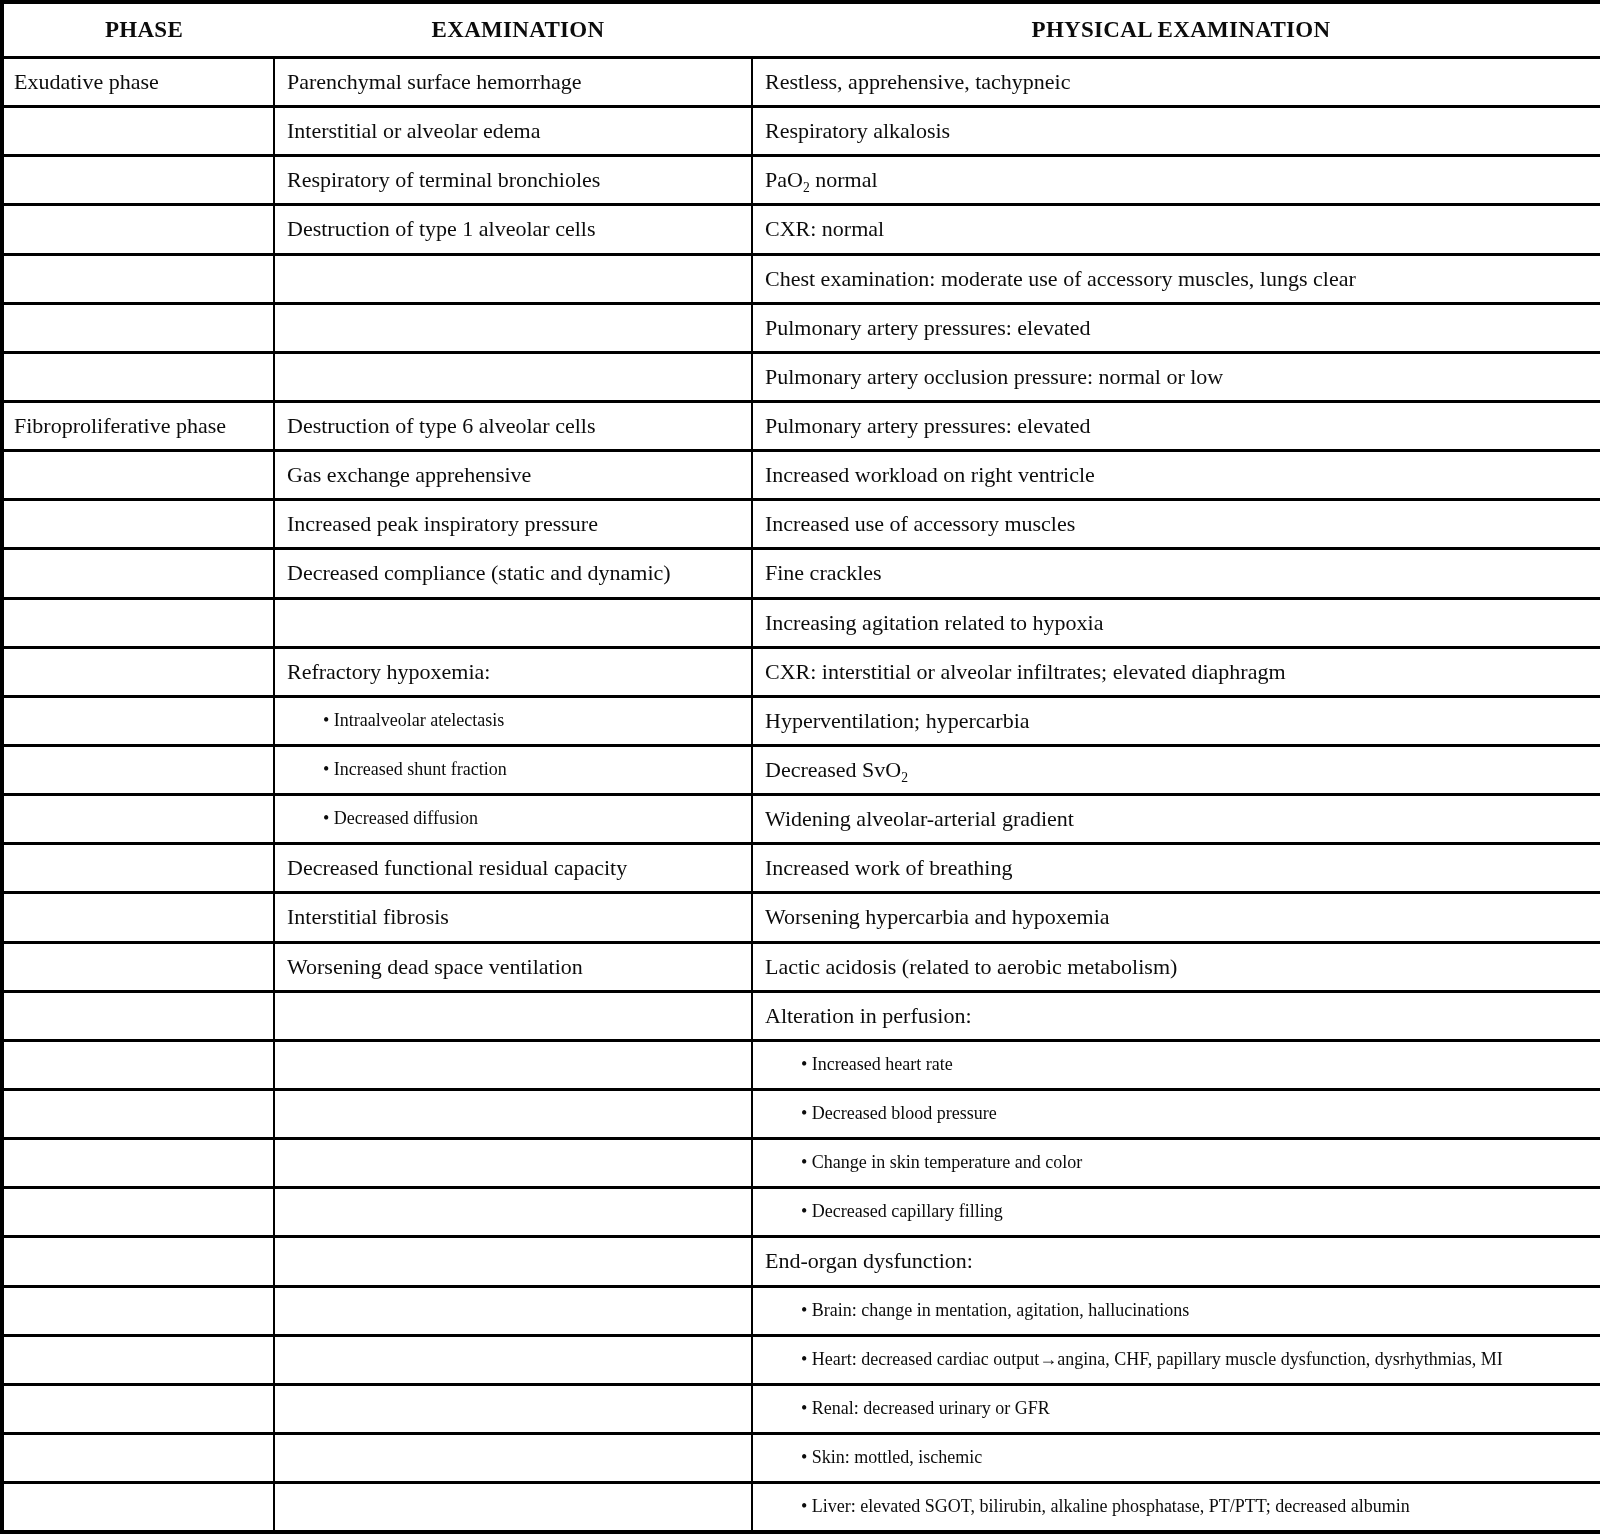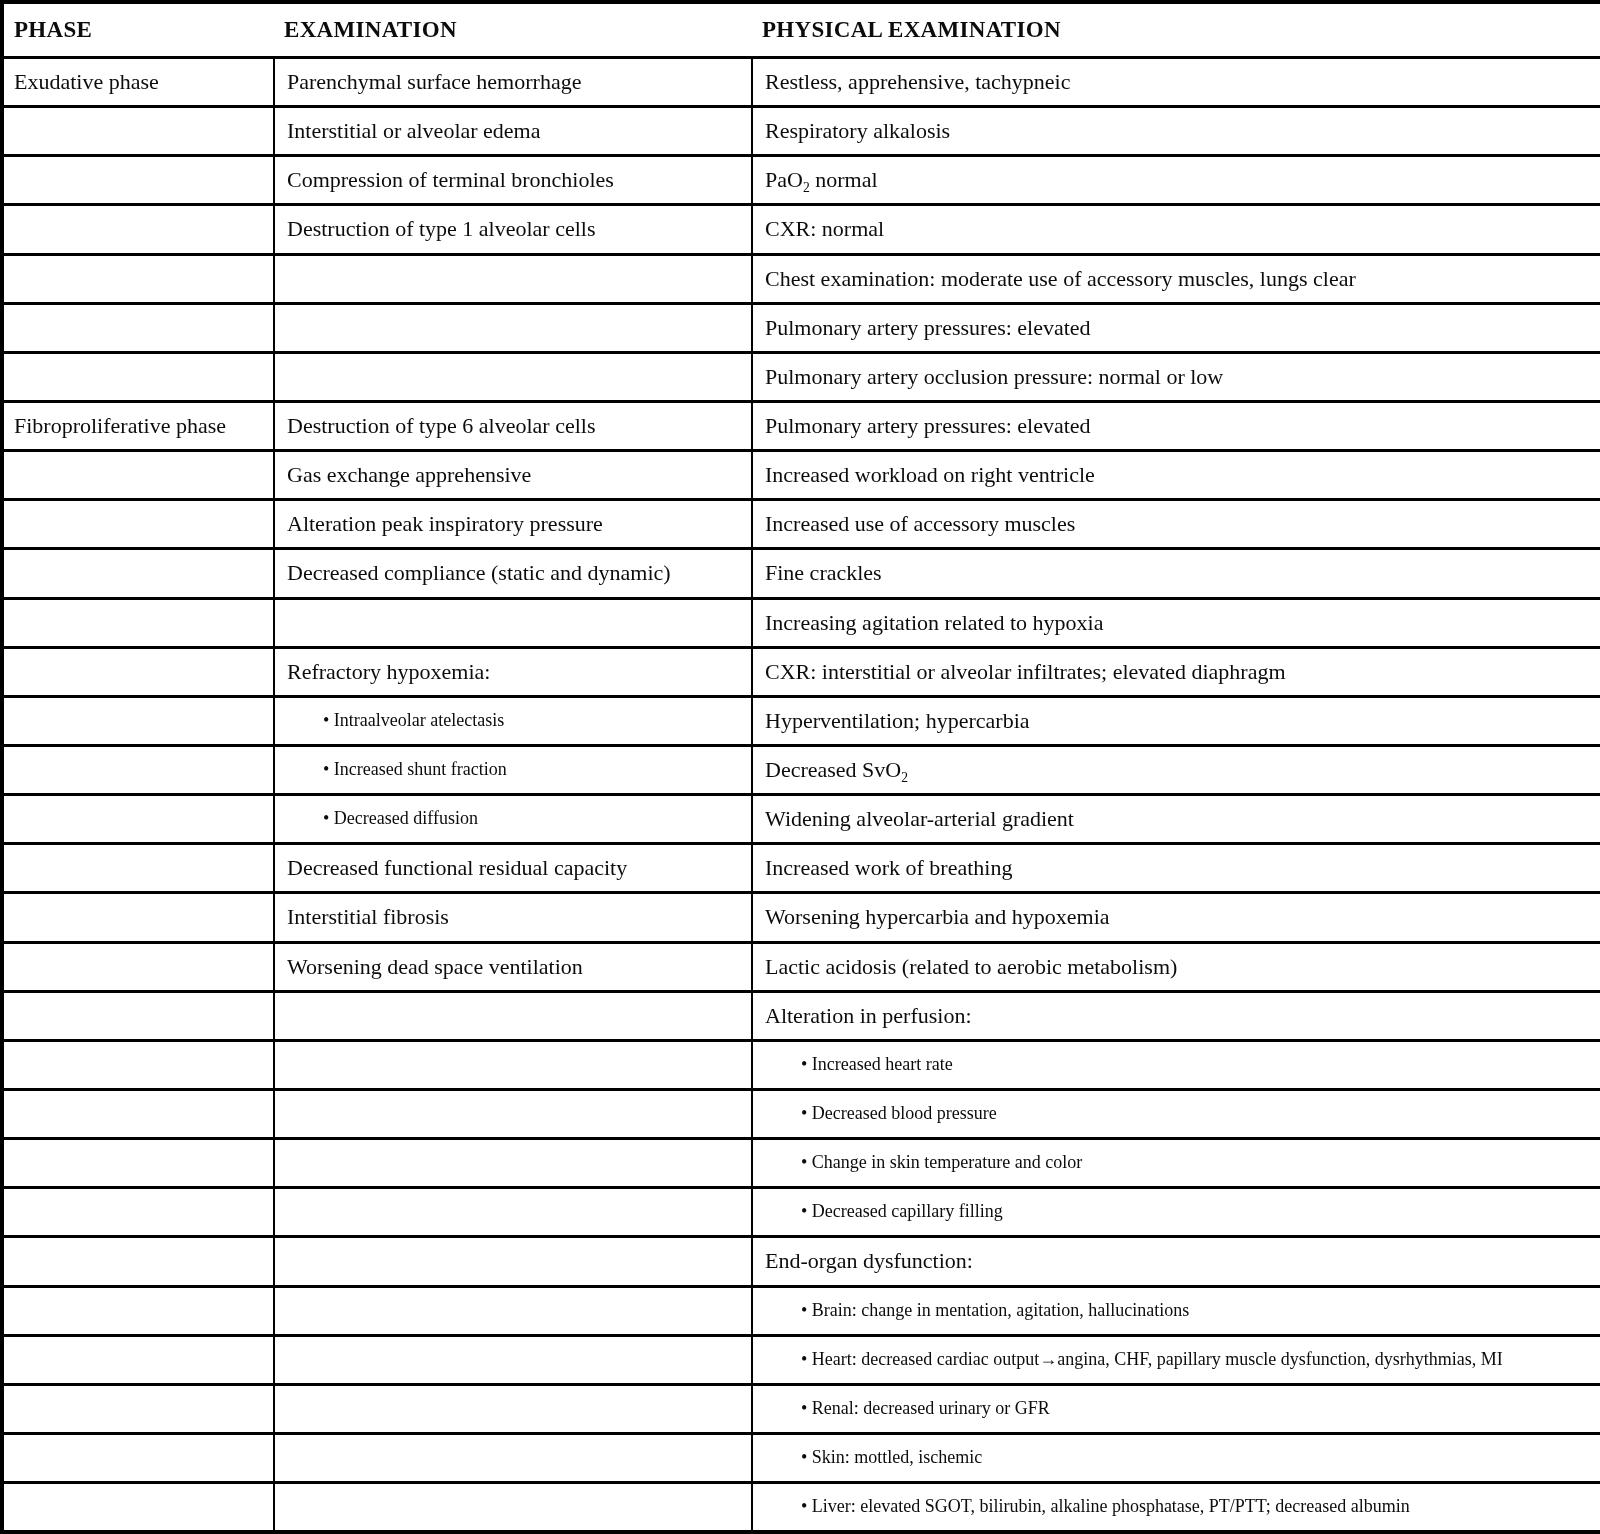--- a/index.html
+++ b/index.html
@@ -16,21 +16,21 @@
     table-layout: fixed;
     background: #ffffff;
     font-family: "Liberation Serif", "DejaVu Serif", serif;
     color: #0c0c0c;
     border: 4px solid #000;
   }
   thead th {
     height: 52px;
     font-size: 23px;
     font-weight: bold;
-    text-align: left;
+    text-align: center;
     vertical-align: middle;
     padding: 0 0 0 10px;
     letter-spacing: 0.3px;
     border-left: none;
     border-right: none;
     border-bottom: 3px solid #000;
     white-space: nowrap;
     overflow: hidden;
   }
   tbody td {
@@ -78,21 +78,21 @@
         <td class="physio">Parenchymal surface hemorrhage</td>
         <td class="exam">Restless, apprehensive, tachypneic</td>
       </tr>
       <tr>
         <td class="phase"></td>
         <td class="physio">Interstitial or alveolar edema</td>
         <td class="exam">Respiratory alkalosis</td>
       </tr>
       <tr>
         <td class="phase"></td>
-        <td class="physio">Compression of terminal bronchioles</td>
+        <td class="physio">Respiratory of terminal bronchioles</td>
         <td class="exam">PaO<sub>2</sub> normal</td>
       </tr>
       <tr>
         <td class="phase"></td>
         <td class="physio">Destruction of type 1 alveolar cells</td>
         <td class="exam">CXR: normal</td>
       </tr>
       <tr>
         <td class="phase"></td>
         <td class="physio"></td>
@@ -113,21 +113,21 @@
         <td class="physio">Destruction of type 6 alveolar cells</td>
         <td class="exam">Pulmonary artery pressures: elevated</td>
       </tr>
       <tr>
         <td class="phase"></td>
         <td class="physio">Gas exchange apprehensive</td>
         <td class="exam">Increased workload on right ventricle</td>
       </tr>
       <tr>
         <td class="phase"></td>
-        <td class="physio">Alteration peak inspiratory pressure</td>
+        <td class="physio">Increased peak inspiratory pressure</td>
         <td class="exam">Increased use of accessory muscles</td>
       </tr>
       <tr>
         <td class="phase"></td>
         <td class="physio">Decreased compliance (static and dynamic)</td>
         <td class="exam">Fine crackles</td>
       </tr>
       <tr>
         <td class="phase"></td>
         <td class="physio"></td>

